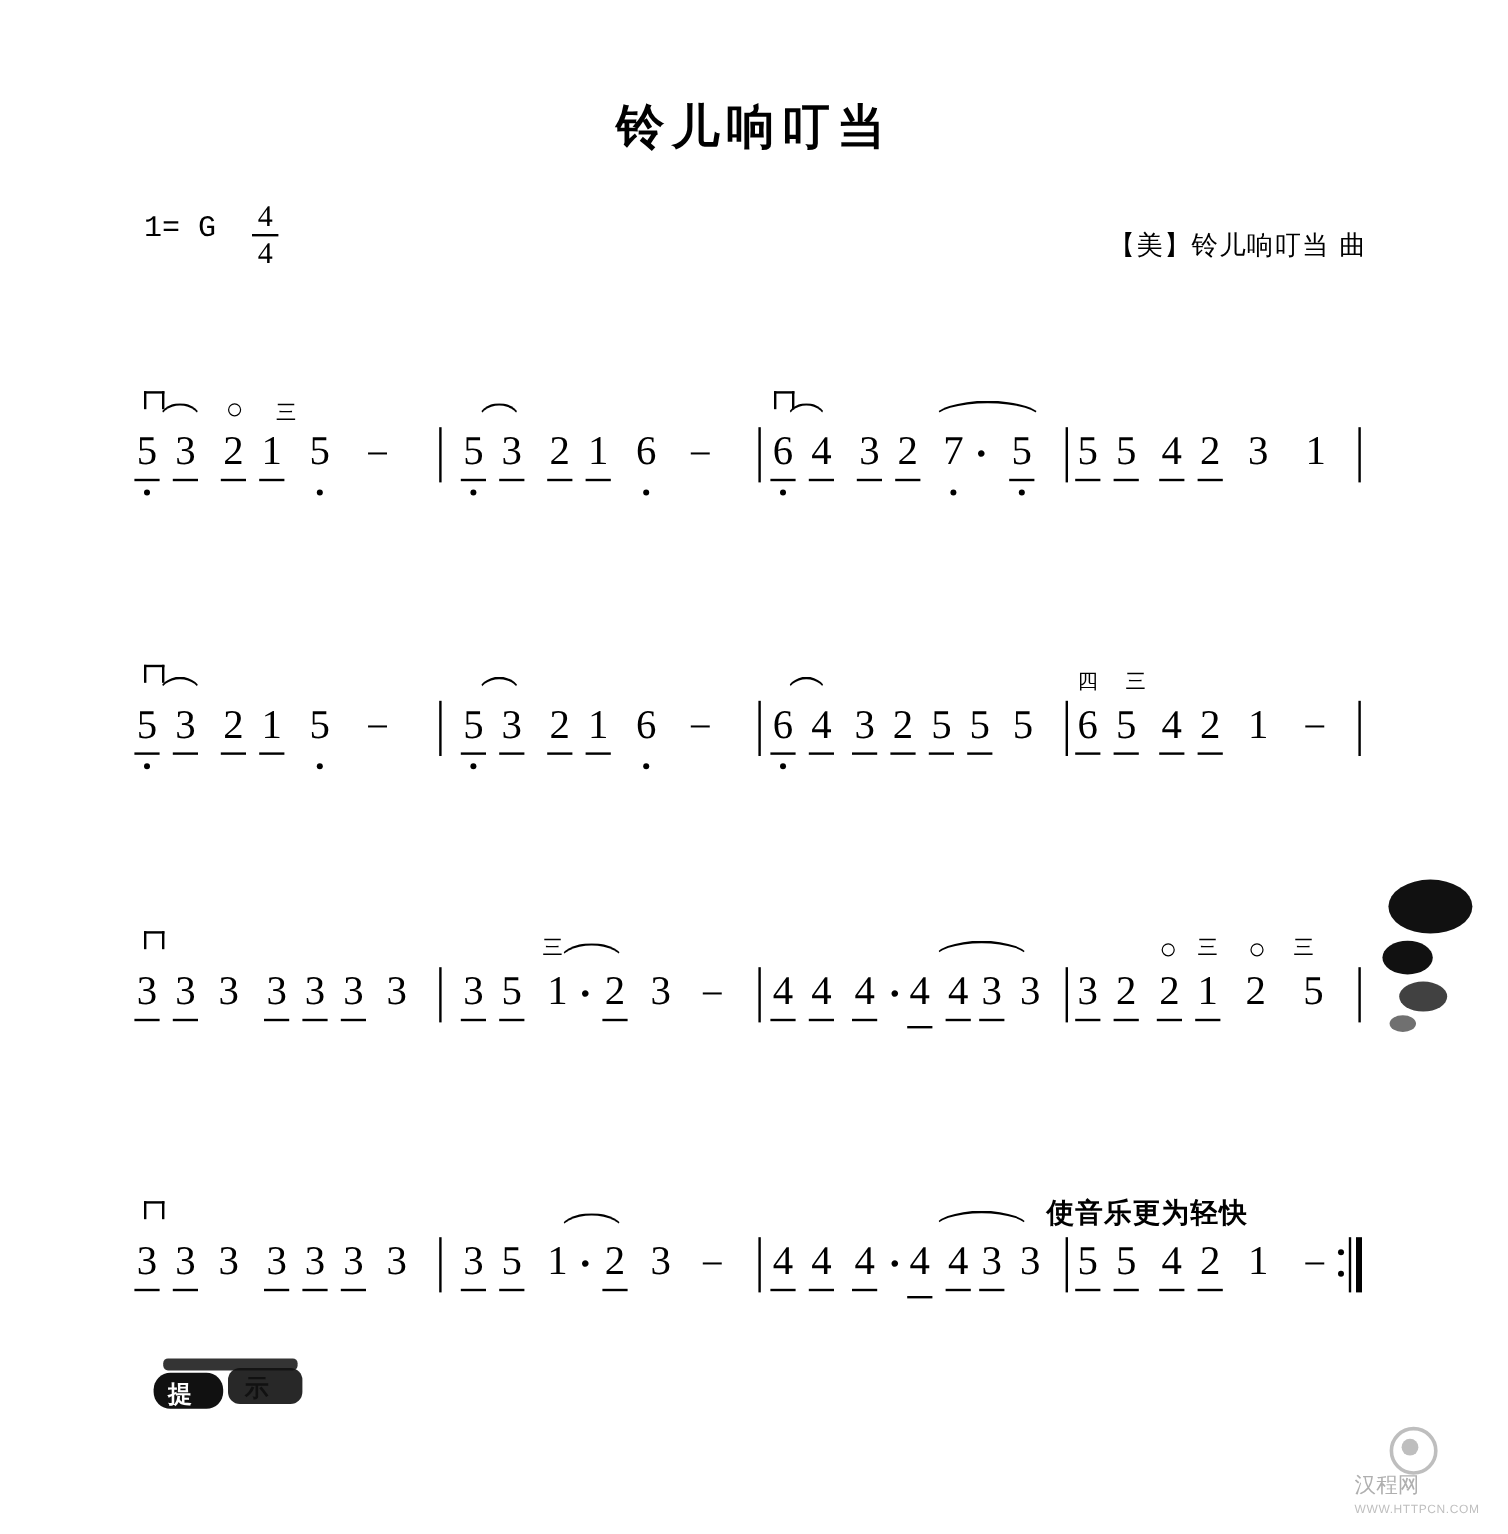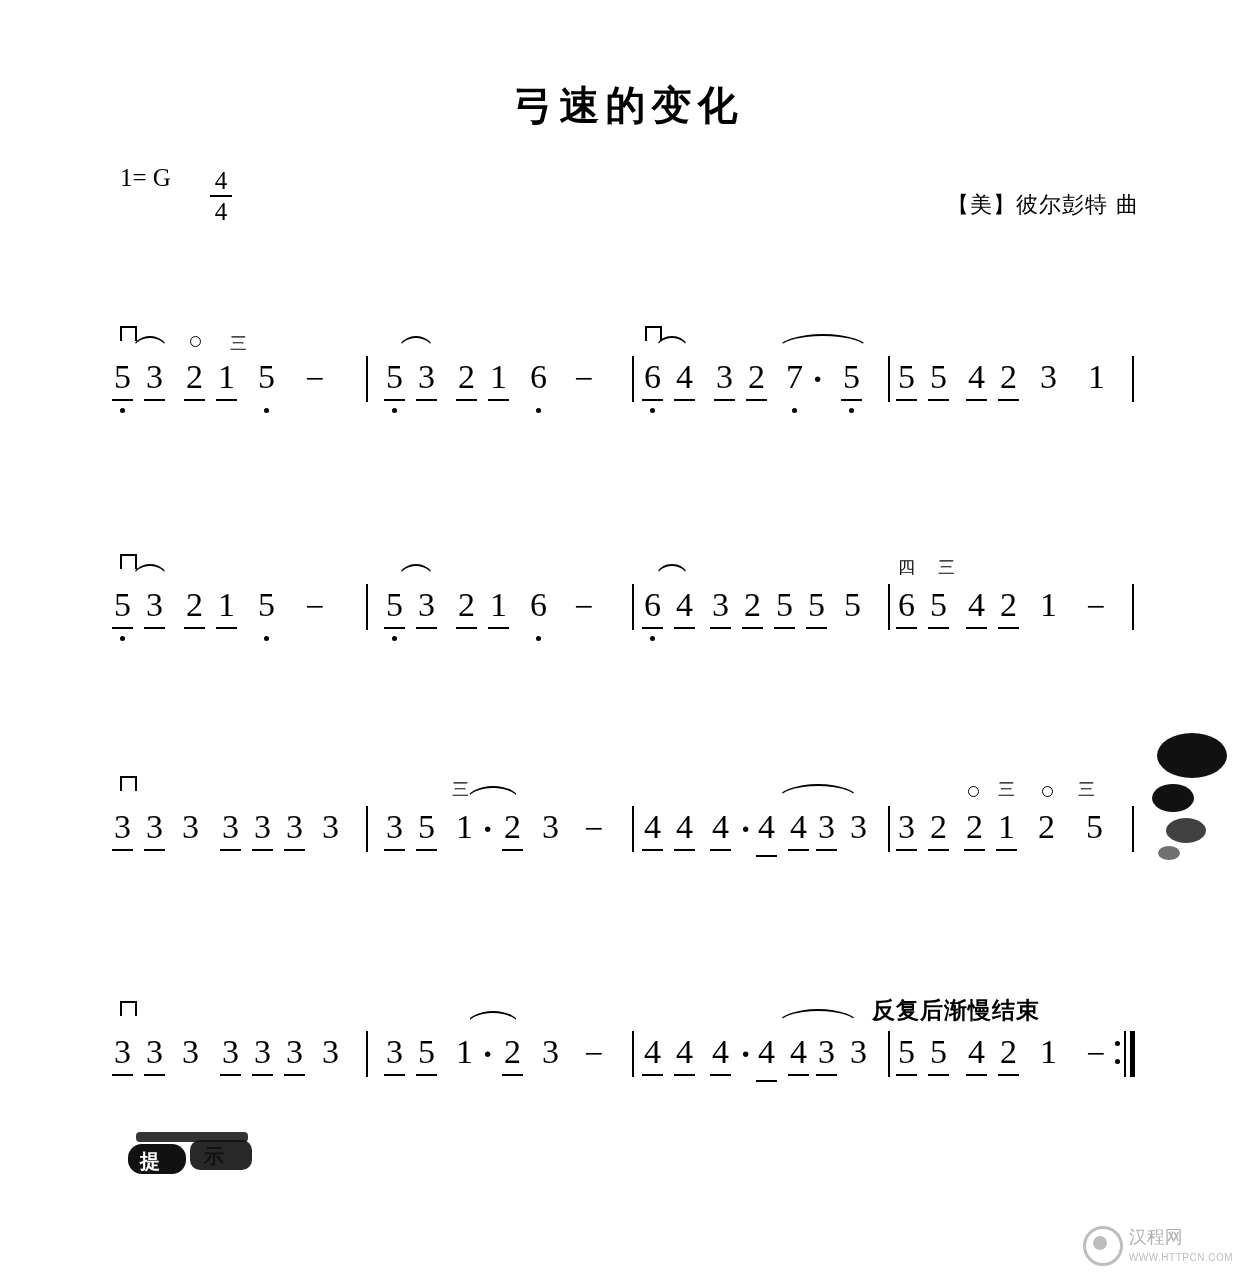--- a/index.html
+++ b/index.html
@@ -23,23 +23,23 @@
     width: 1257px;
     text-align: center;
     font-family: "DejaVu Serif", serif;
     font-size: 40px;
     font-weight: bold;
     letter-spacing: 6px;
   }
   .key-sig {
     position: absolute;
     left: 120px;
-    top: 164px;
+    top: 176px;
     font-size: 25px;
-    font-family: Liberation Serif, serif;
+    font-family: Liberation Mono, monospace;
   }
   .meter {
     position: absolute;
     left: 205px;
     top: 168px;
     width: 32px;
     text-align: center;
     font-size: 25px;
     line-height: 1.0;
   }
@@ -234,20 +234,21 @@
   .ink4 { left: 1158px; top: 846px; width: 22px; height: 14px; opacity: .6; }
 
   
   .watermark {
     position: absolute;
     right: 24px;
     bottom: 12px;
     display: flex;
     align-items: center;
     opacity: .55;
+    flex-direction: column;
   }
   .watermark .wm-logo {
     width: 34px; height: 34px;
     border-radius: 50%;
     border: 3px solid #8a8a8a;
     position: relative;
     margin-right: 6px;
   }
   .watermark .wm-logo::after {
     content: "";
@@ -268,31 +269,31 @@
     font-size: 10px;
     color: #8a8a8a;
     letter-spacing: .5px;
   }
 </style>
 </head>
 <body>
 
 <div class="page">
 
-  <div class="title">弓速的变化</div>
+  <div class="title">铃儿响叮当</div>
 
   <div class="key-sig">1= G</div>
 
   <div class="meter">
     <span class="num">4</span>
     <span class="bar"></span>
     <span class="den">4</span>
   </div>
 
-  <div class="composer">【美】彼尔彭特 曲</div>
+  <div class="composer">【美】铃儿响叮当 曲</div>
 
   <div class="system sys1">
     <div class="bowdown" style="left:120px; top:-4px;"></div>
     <div class="slur" style="left:132px; top:6px; width:34px;"></div>
     <div class="harm" style="left:190px; top:6px;"></div>
     <div class="fing" style="left:230px; top:2px;">三</div>
 
     <div class="note" style="left:114px; top:30px;"><span class="num beam1 lowdot">5</span></div>
     <div class="note" style="left:146px; top:30px;"><span class="num beam1">3</span></div>
     <div class="note" style="left:186px; top:30px;"><span class="num beam1">2</span></div>
@@ -414,21 +415,21 @@
     <div class="note" style="left:898px; top:30px;"><span class="num beam1">3</span></div>
     <div class="note" style="left:930px; top:30px;"><span class="num beam1">2</span></div>
     <div class="note" style="left:966px; top:30px;"><span class="num beam1">2</span></div>
     <div class="note" style="left:998px; top:30px;"><span class="num beam1">1</span></div>
     <div class="note" style="left:1038px; top:30px;"><span class="num">2</span></div>
     <div class="note" style="left:1086px; top:30px;"><span class="num">5</span></div>
     <div class="barline" style="left:1132px; top:26px;"></div>
   </div>
 
   <div class="system sys4">
-    <div class="annot" style="left:872px; top:-10px;">反复后渐慢结束</div>
+    <div class="annot" style="left:872px; top:-10px;">使音乐更为轻快</div>
 
     <div class="bowdown" style="left:120px; top:-4px;"></div>
     <div class="note" style="left:114px; top:30px;"><span class="num beam1">3</span></div>
     <div class="note" style="left:146px; top:30px;"><span class="num beam1">3</span></div>
     <div class="note" style="left:182px; top:30px;"><span class="num">3</span></div>
     <div class="note" style="left:222px; top:30px;"><span class="num beam1">3</span></div>
     <div class="note" style="left:254px; top:30px;"><span class="num beam1">3</span></div>
     <div class="note" style="left:286px; top:30px;"><span class="num beam1">3</span></div>
     <div class="note" style="left:322px; top:30px;"><span class="num">3</span></div>
     <div class="barline" style="left:366px; top:26px;"></div>

